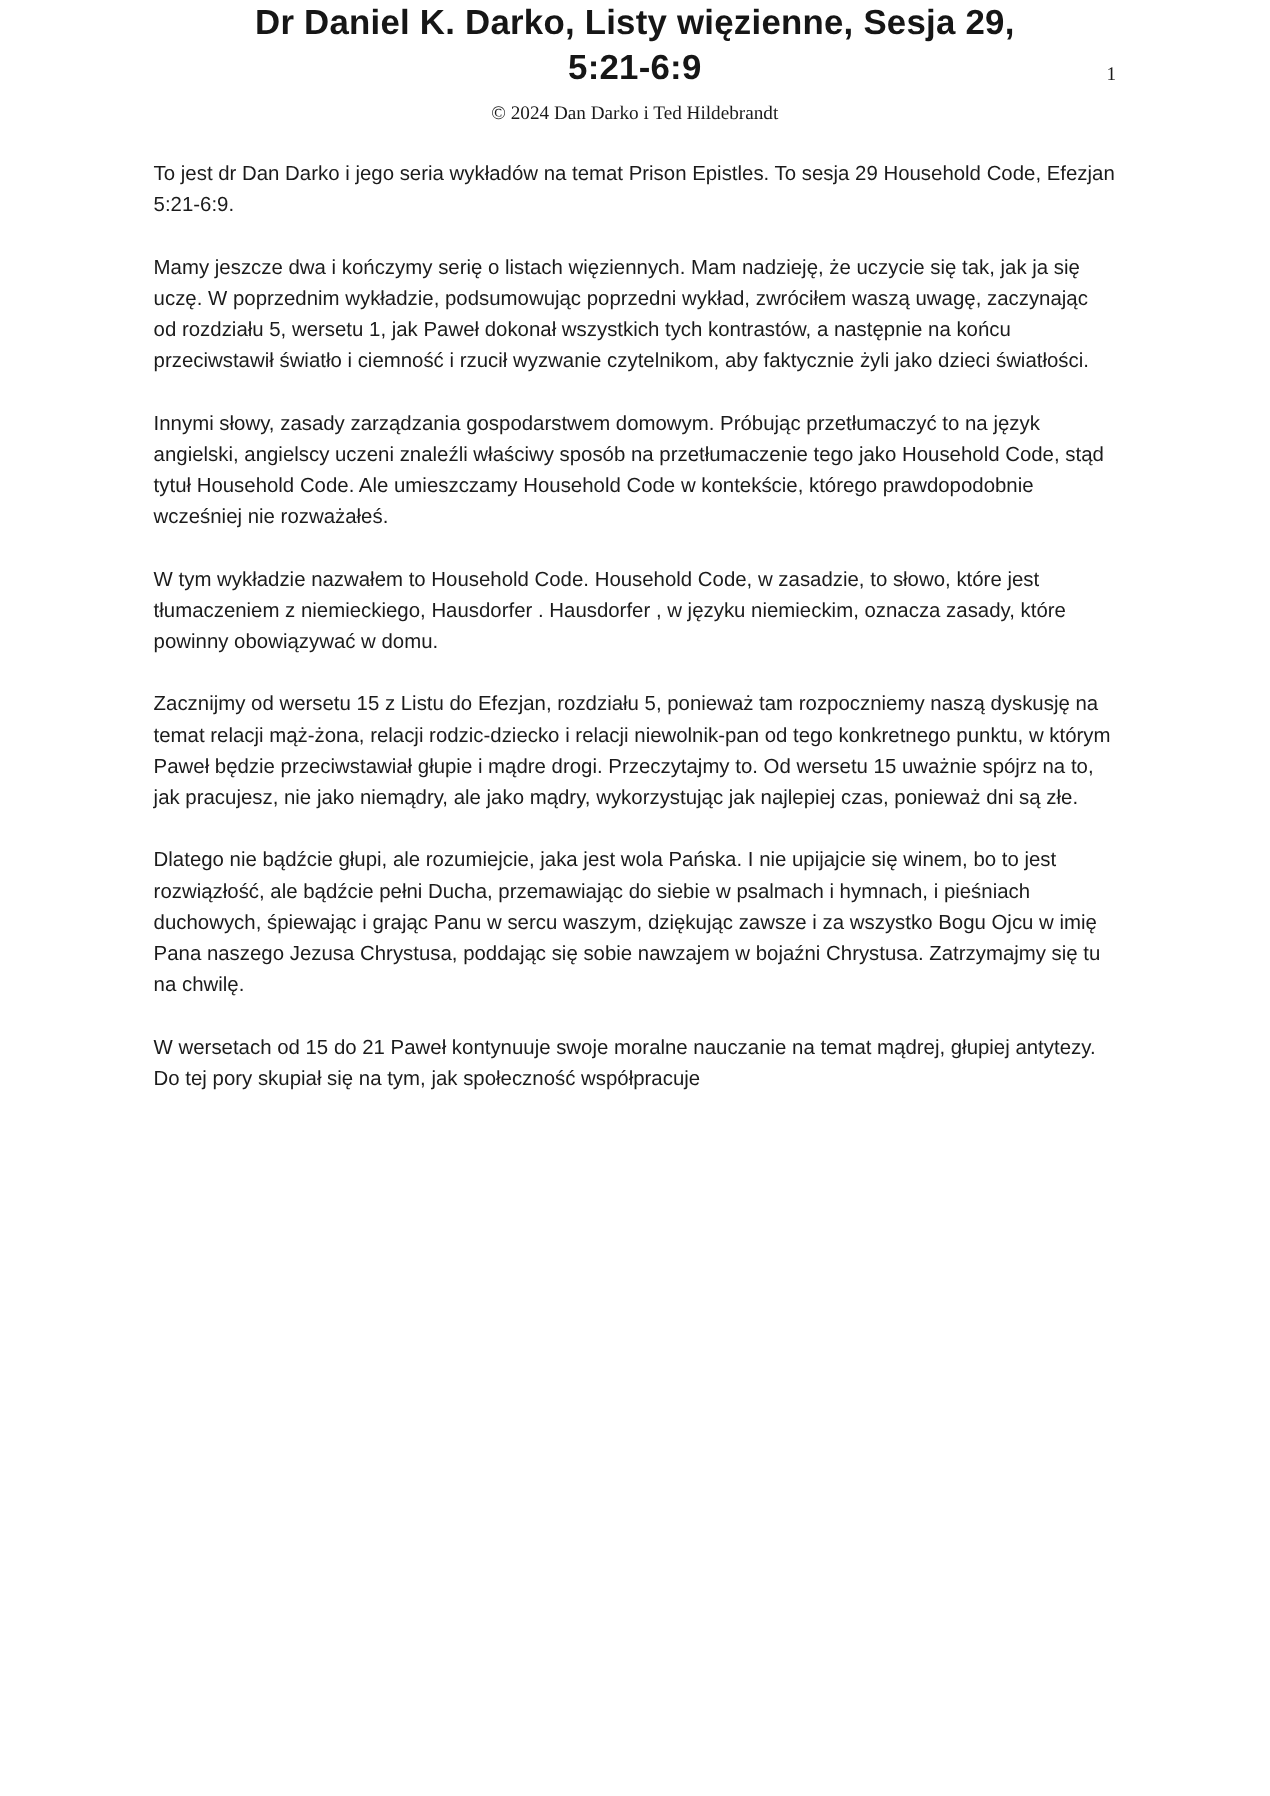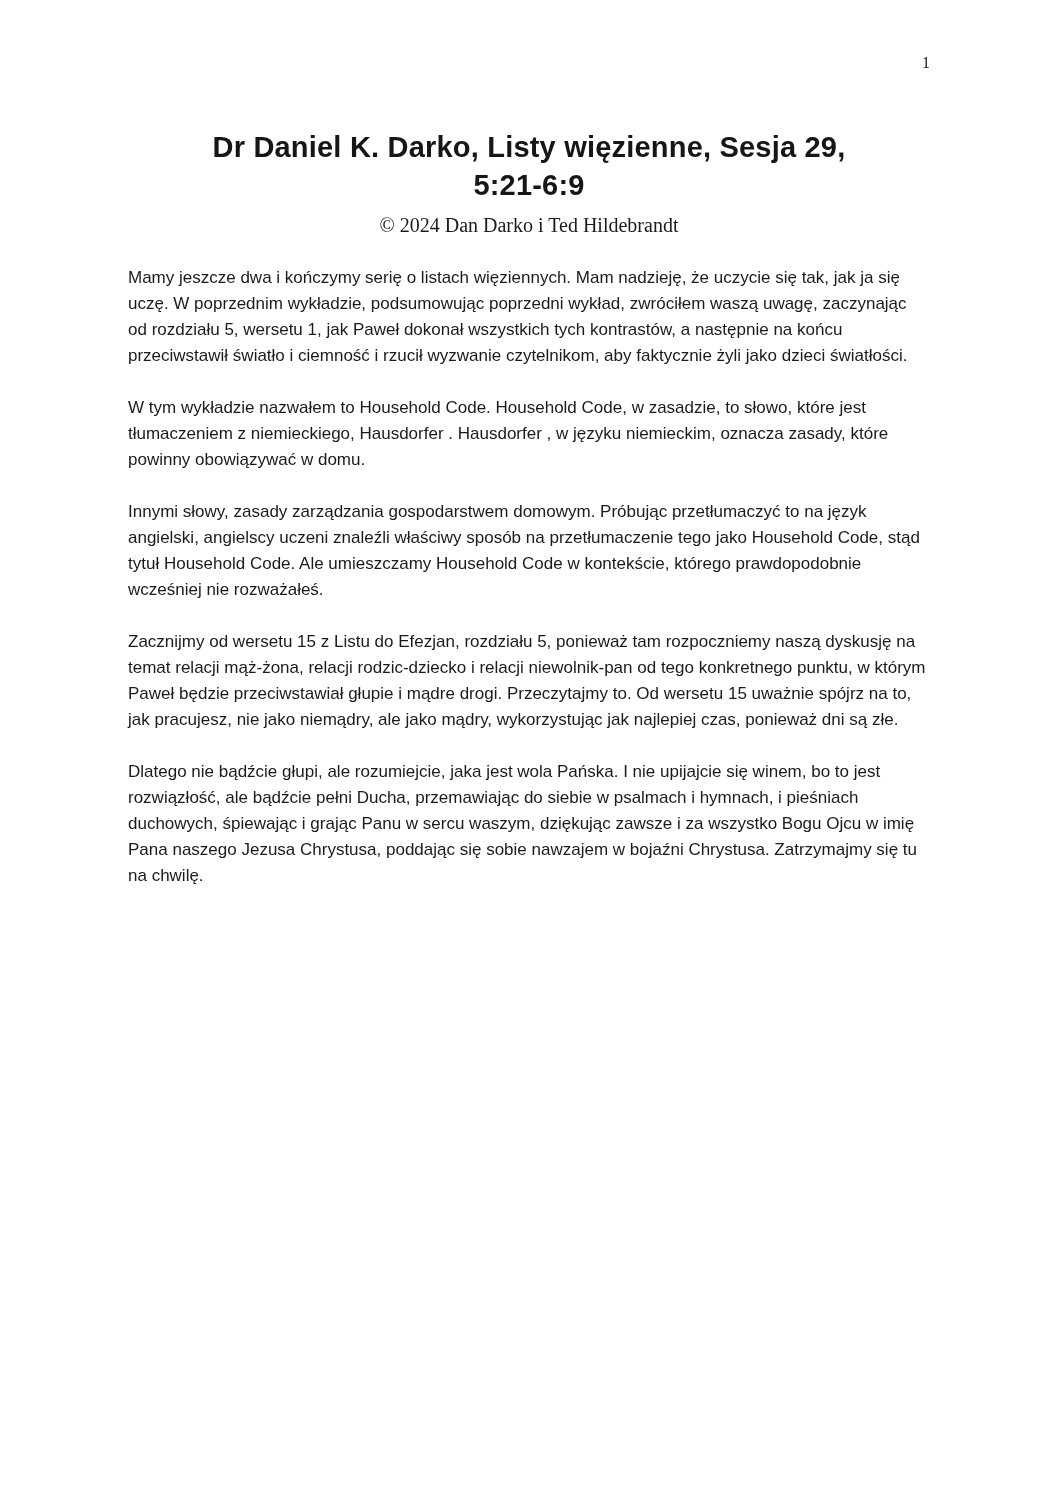--- a/index.html
+++ b/index.html
@@ -19,37 +19,36 @@
     position: absolute;
     top: 54px;
     right: 128px;
     font-family: "Liberation Serif", serif;
     font-size: 16px;
     color: #1b1b1b;
   }
   .content {
     width: 802px;
     margin: 0 auto;
-    padding-top: 128px;
   }
   .title {
     text-align: center;
     font-weight: bold;
     font-size: 29px;
     line-height: 38px;
     color: #161616;
     letter-spacing: 0.2px;
   }
   .title-line {
     display: block;
   }
   .copyright {
     text-align: center;
     font-family: "Liberation Serif", serif;
-    font-size: 20px;
+    font-size: 16px;
     margin-top: 10px;
     color: #1b1b1b;
   }
   .body-text {
     margin-top: 28px;
   }
   .para {
     font-size: 17px;
     line-height: 26px;
     margin: 0 0 26px 0;
@@ -65,20 +64,22 @@
 <div class="content">
 
   <div class="title">
     <span class="title-line">Dr Daniel K. Darko, Listy więzienne, Sesja 29,</span>
     <span class="title-line">5:21-6:9</span>
   </div>
 
   <div class="copyright">© 2024 Dan Darko i Ted Hildebrandt</div>
 
   <div class="body-text">
+      <p class="para">To jest dr Dan Darko i jego seria wykładów na temat Prison Epistles. To sesja 29 Household Code, Efezjan 5:21-6:9.</p>
       <p class="para">Mamy jeszcze dwa i kończymy serię o listach więziennych. Mam nadzieję, że uczycie się tak, jak ja się uczę. W poprzednim wykładzie, podsumowując poprzedni wykład, zwróciłem waszą uwagę, zaczynając od rozdziału 5, wersetu 1, jak Paweł dokonał wszystkich tych kontrastów, a następnie na końcu przeciwstawił światło i ciemność i rzucił wyzwanie czytelnikom, aby faktycznie żyli jako dzieci światłości.</p>
+      <p class="para">Innymi słowy, zasady zarządzania gospodarstwem domowym. Próbując przetłumaczyć to na język angielski, angielscy uczeni znaleźli właściwy sposób na przetłumaczenie tego jako Household Code, stąd tytuł Household Code. Ale umieszczamy Household Code w kontekście, którego prawdopodobnie wcześniej nie rozważałeś.</p>
       <p class="para">W tym wykładzie nazwałem to Household Code. Household Code, w zasadzie, to słowo, które jest tłumaczeniem z niemieckiego, Hausdorfer . Hausdorfer , w języku niemieckim, oznacza zasady, które powinny obowiązywać w domu.</p>
-      <p class="para">Innymi słowy, zasady zarządzania gospodarstwem domowym. Próbując przetłumaczyć to na język angielski, angielscy uczeni znaleźli właściwy sposób na przetłumaczenie tego jako Household Code, stąd tytuł Household Code. Ale umieszczamy Household Code w kontekście, którego prawdopodobnie wcześniej nie rozważałeś.</p>
       <p class="para">Zacznijmy od wersetu 15 z Listu do Efezjan, rozdziału 5, ponieważ tam rozpoczniemy naszą dyskusję na temat relacji mąż-żona, relacji rodzic-dziecko i relacji niewolnik-pan od tego konkretnego punktu, w którym Paweł będzie przeciwstawiał głupie i mądre drogi. Przeczytajmy to. Od wersetu 15 uważnie spójrz na to, jak pracujesz, nie jako niemądry, ale jako mądry, wykorzystując jak najlepiej czas, ponieważ dni są złe.</p>
       <p class="para">Dlatego nie bądźcie głupi, ale rozumiejcie, jaka jest wola Pańska. I nie upijajcie się winem, bo to jest rozwiązłość, ale bądźcie pełni Ducha, przemawiając do siebie w psalmach i hymnach, i pieśniach duchowych, śpiewając i grając Panu w sercu waszym, dziękując zawsze i za wszystko Bogu Ojcu w imię Pana naszego Jezusa Chrystusa, poddając się sobie nawzajem w bojaźni Chrystusa. Zatrzymajmy się tu na chwilę.</p>
+      <p class="para">W wersetach od 15 do 21 Paweł kontynuuje swoje moralne nauczanie na temat mądrej, głupiej antytezy. Do tej pory skupiał się na tym, jak społeczność współpracuje</p>
     </div>
 
 </div>
 
 </body></html>

